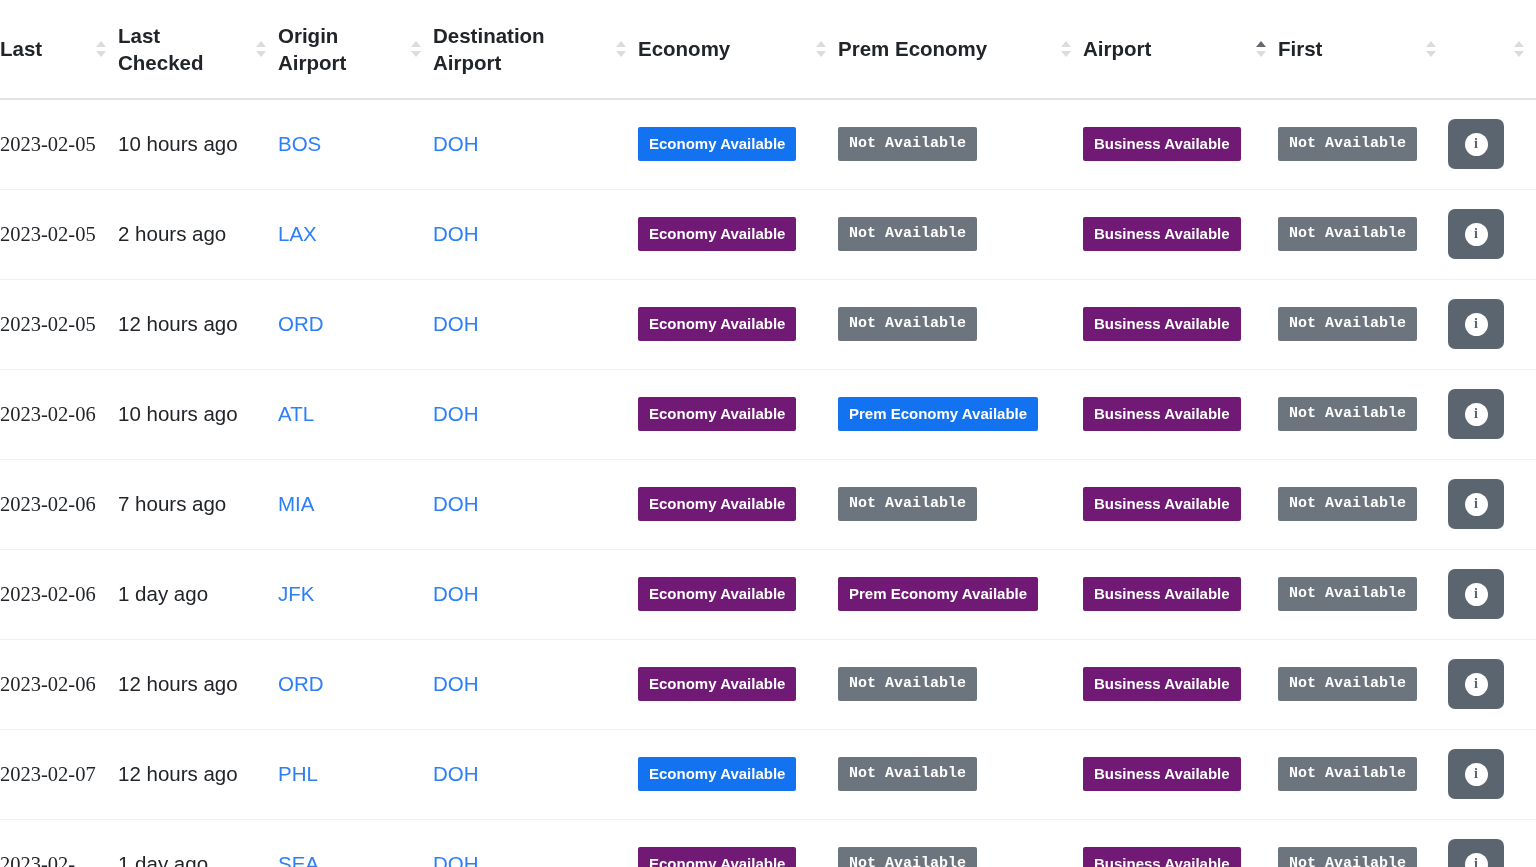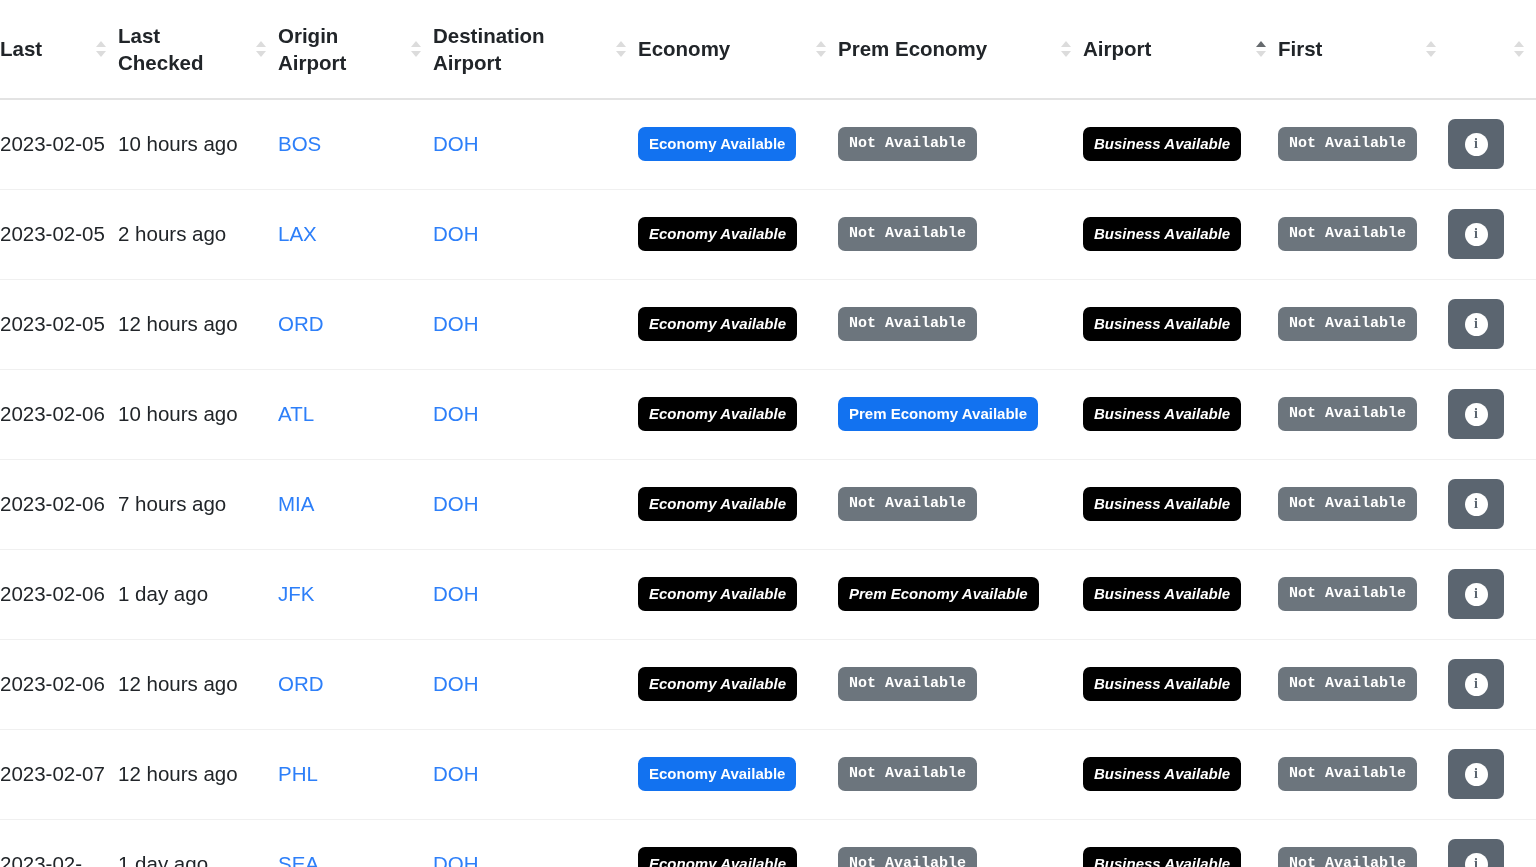--- a/index.html
+++ b/index.html
@@ -108,41 +108,41 @@
   table.grid tbody td {
     height: 90px;
     border-bottom: 1px solid #f0f0f0;
     font-size: 20.5px;
     color: #212529;
     vertical-align: middle;
     padding: 0;
     background: #fff;
   }
 
-  td.date-cell  { line-height: 1.5; padding-right: 14px; }
+  td.date-cell  { line-height: 1.5; padding-right: 14px; font-family: Liberation Serif, serif; }
   td.checked-cell { color: #212529; }
   td.link-cell a {
     color: #2d7ff9;
     text-decoration: none;
     cursor: pointer;
   }
 
   
   .badge {
     display: inline-block;
     font-size: 15px;
     font-weight: bold;
     line-height: 1;
     color: #ffffff;
     padding: 9px 11px 10px 11px;
-    border-radius: 7px;
+    border-radius: 2px;
     white-space: nowrap;
     cursor: default;
   }
-  .badge.green   { background: #000000; font-style: italic; }
+  .badge.green   { background: #701a75; }
   .badge.blue    { background: #1272f0; }
   .badge.gray    { background: #6c757d; font-family: Liberation Mono, monospace; }
 
   
   .info-btn {
     display: inline-flex;
     align-items: center;
     justify-content: center;
     width: 56px;
     height: 50px;

